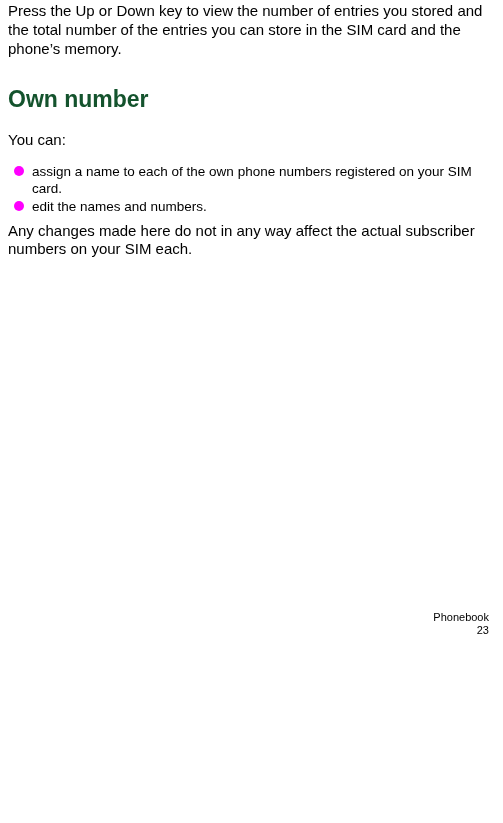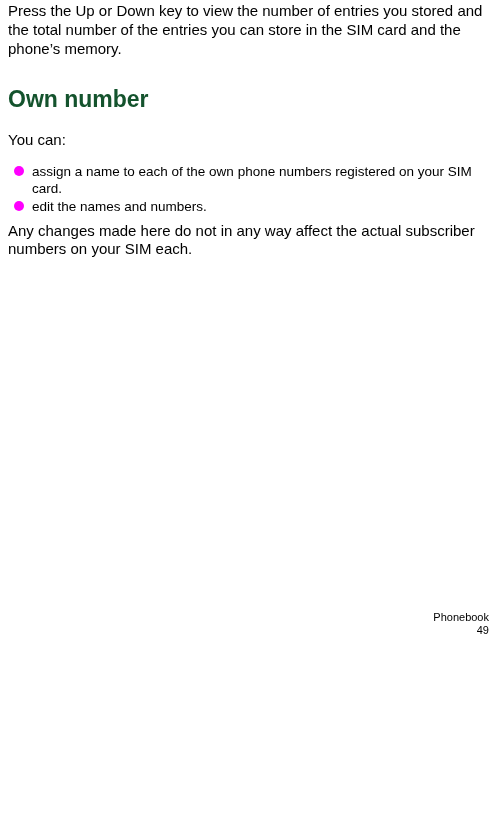--- a/index.html
+++ b/index.html
@@ -80,16 +80,16 @@
     <li>
       <span class="dot"></span>
       <span>edit the names and numbers.</span>
     </li>
   </ul>
 
   <p class="body-text">Any changes made here do not in any way affect the actual subscriber numbers on your SIM each.</p>
 
   <div class="footer">
     <div>Phonebook</div>
-    <div>49</div>
+    <div>23</div>
   </div>
 
 </div>
 
 </body></html>

